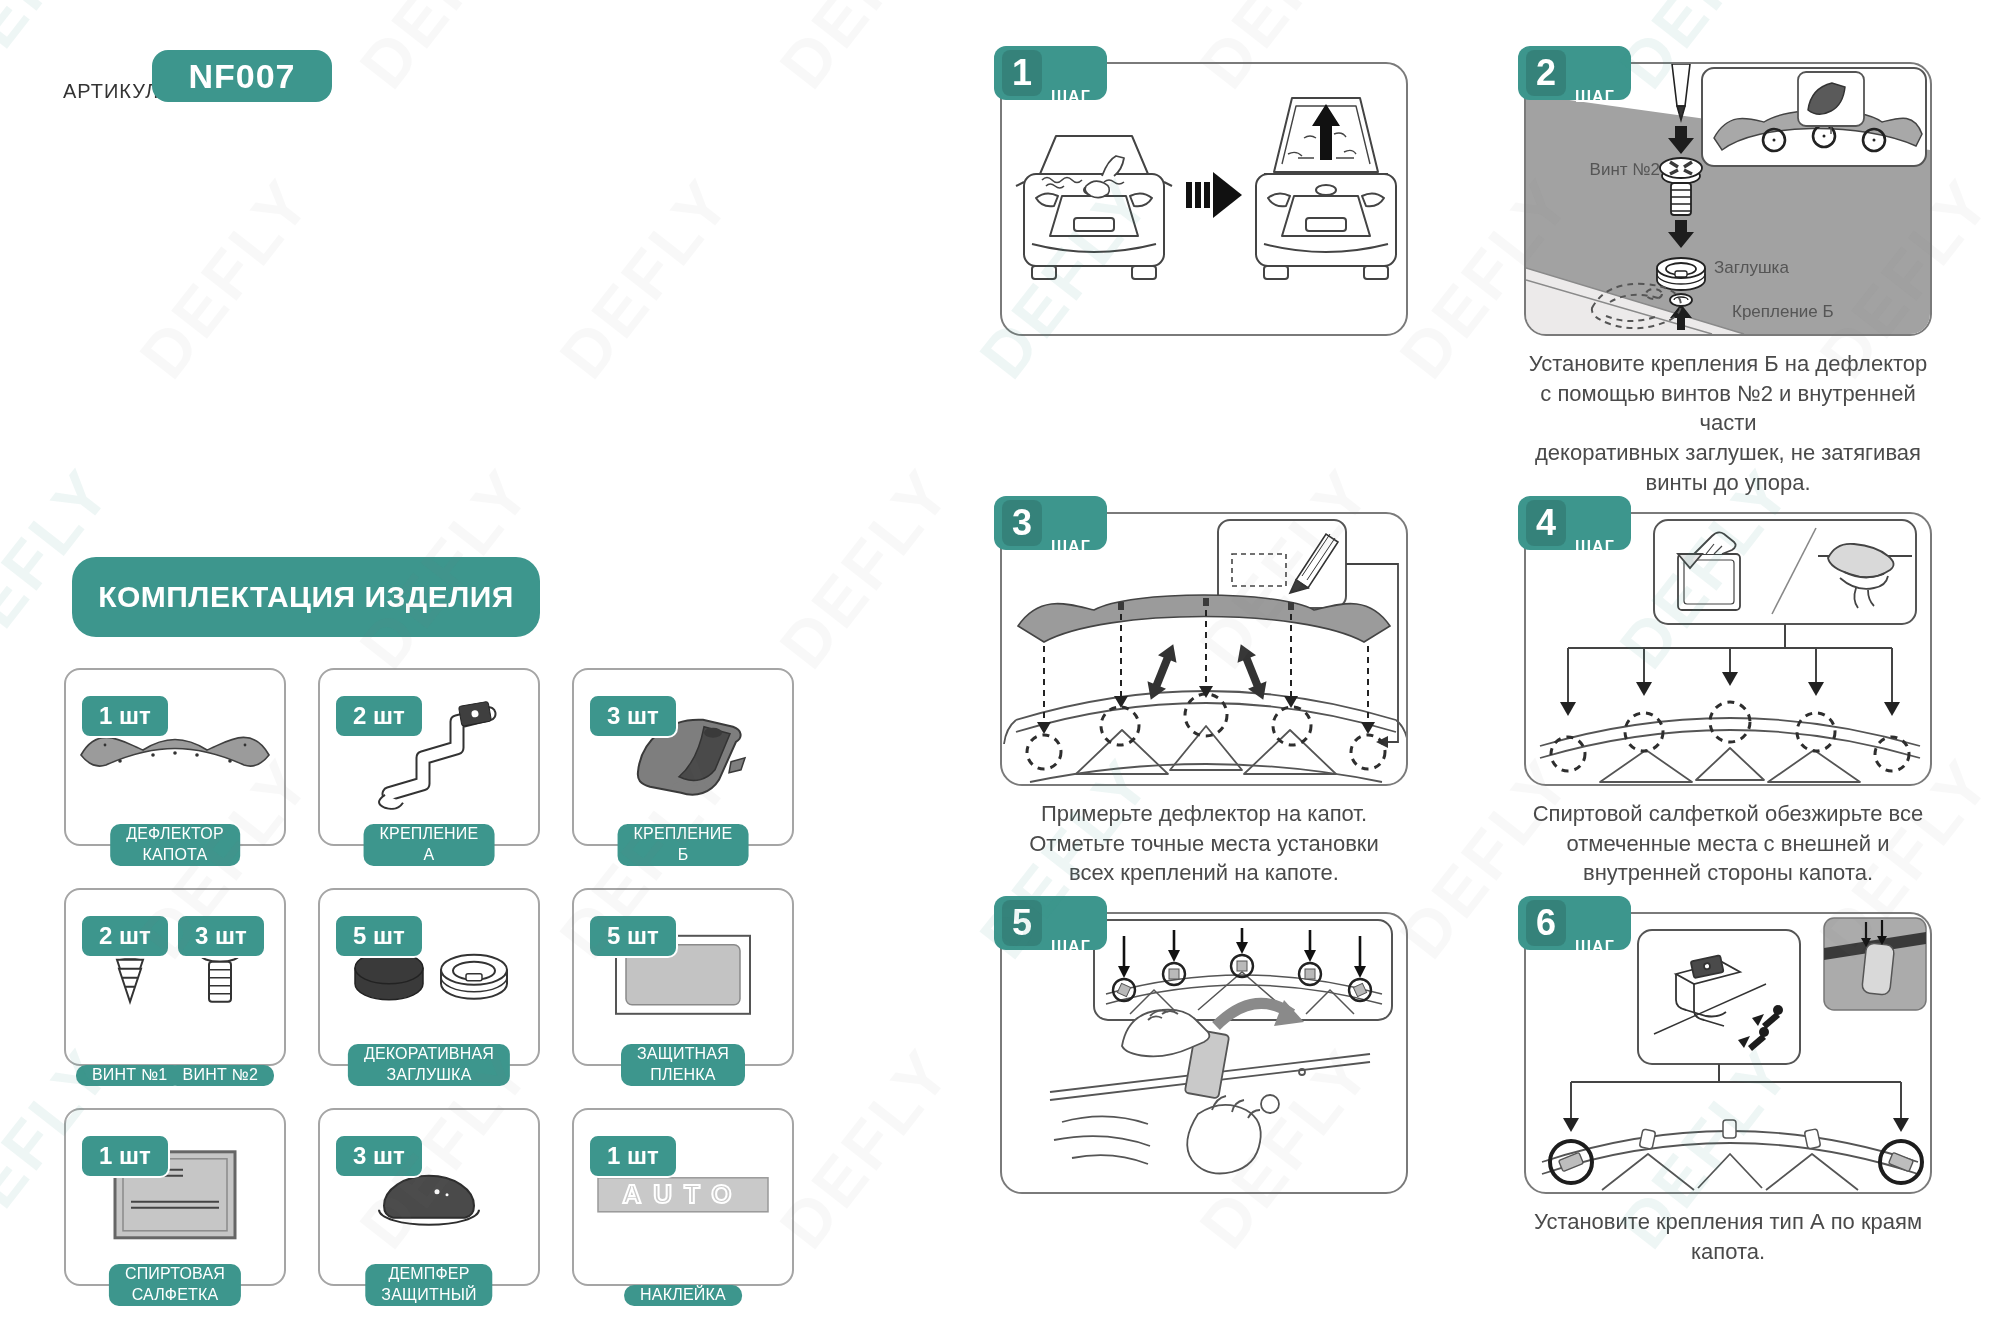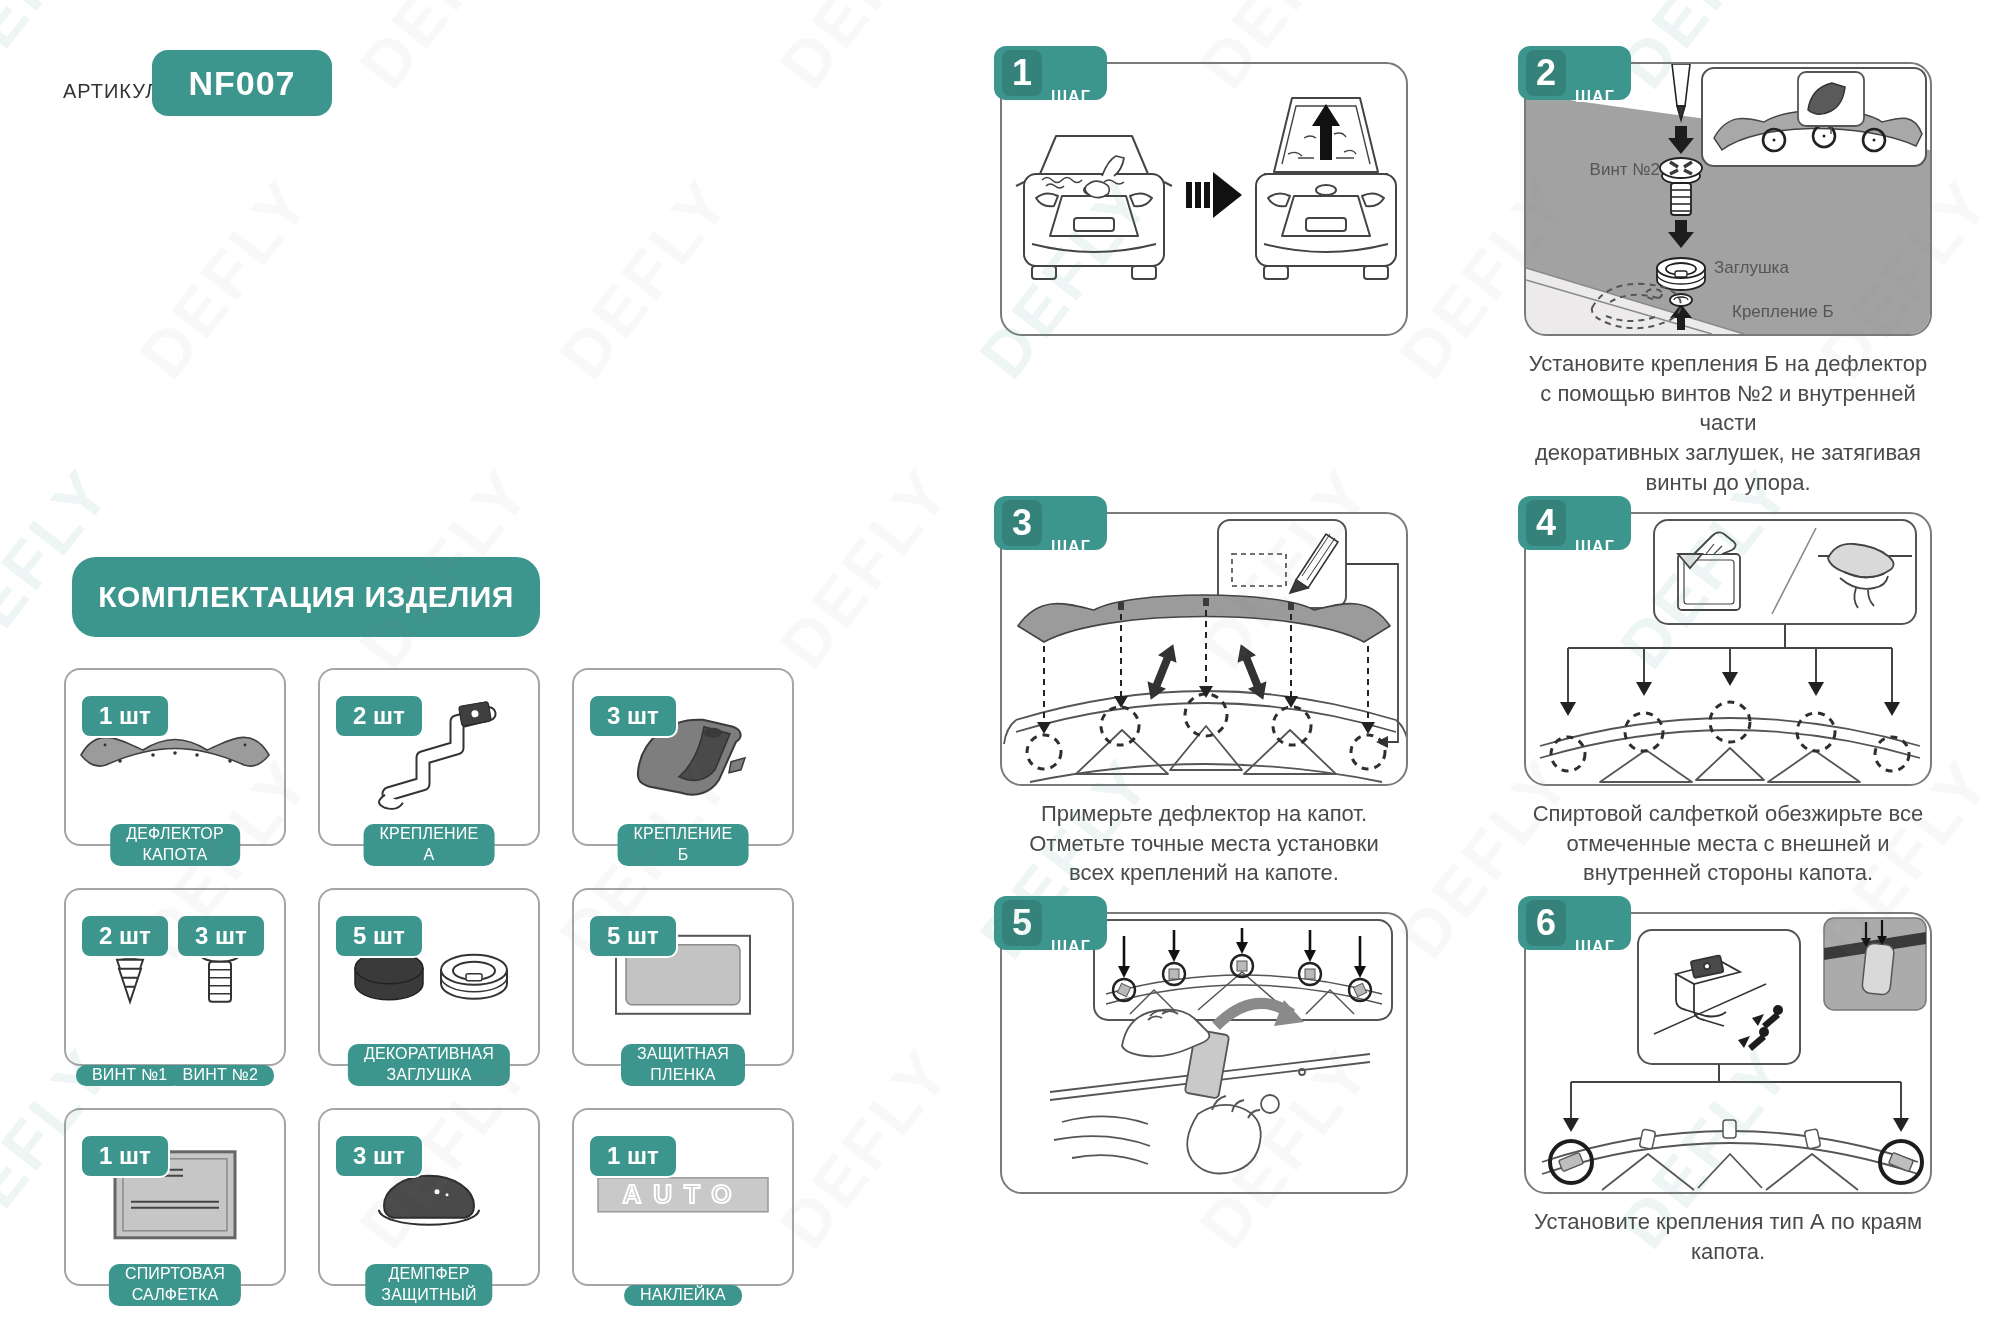--- a/index.html
+++ b/index.html
@@ -11,21 +11,21 @@
   
   .wm-layer { position:absolute; inset:0; z-index:6; pointer-events:none; overflow:hidden; }
   .wm {
     position:absolute; font-weight:bold; font-size:66px; letter-spacing:4px;
     color:rgba(125,125,125,0.055); transform:rotate(-52deg); white-space:nowrap;
   }
   .wm-teal { color:rgba(61,150,141,0.085); }
   
   .article-label { position:absolute; left:63px; top:80px; font-size:20px; color:#333; letter-spacing:1px; z-index:2; }
   .article-badge {
-    position:absolute; left:152px; top:50px; width:180px; height:66px; z-index:2;
+    position:absolute; left:152px; top:50px; width:180px; height:52px; z-index:2;
     background:#3D968D; border-radius:16px; color:#fff; font-weight:bold; font-size:34px;
     display:flex; align-items:center; justify-content:center; letter-spacing:1px;
   }
   .title-block {
     position:absolute; left:72px; top:242px; width:468px; min-height:198px; z-index:2;
     background:#3D968D; border-radius:24px; color:#fff; font-weight:bold; font-size:30px;
     line-height:1.32; padding:26px 20px 26px 40px; white-space:pre-line;
   }
   .kit-header {
     position:absolute; left:72px; top:557px; width:468px; height:80px; z-index:2;

